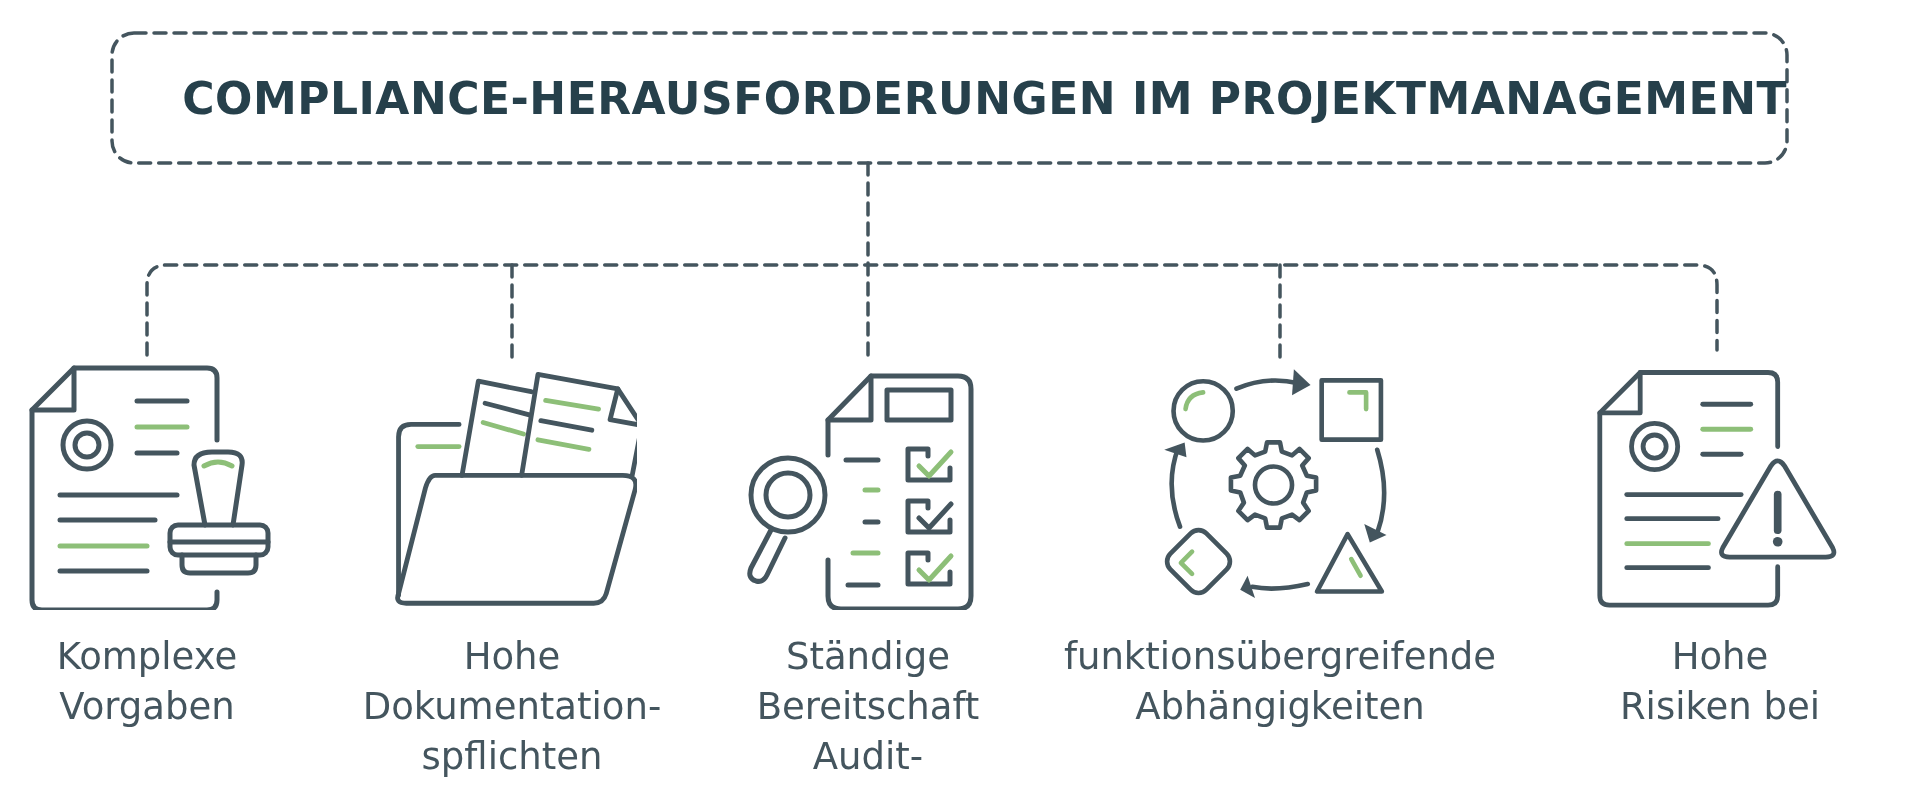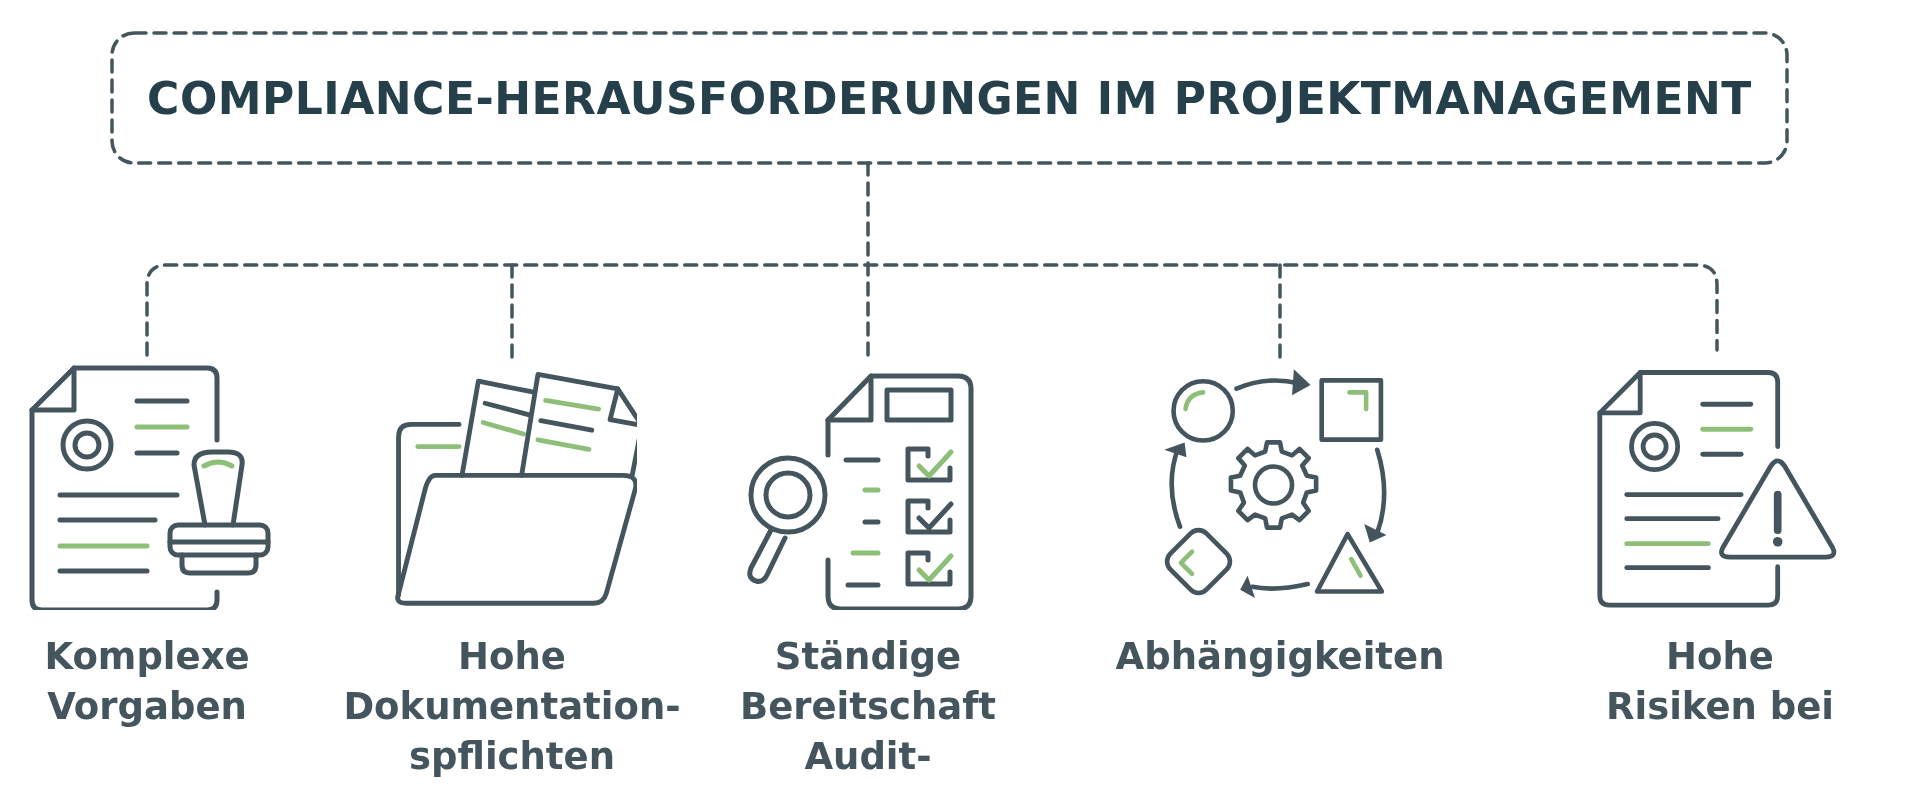--- a/index.html
+++ b/index.html
@@ -1,25 +1,25 @@
 <!DOCTYPE html>
 <html><head>
 <meta charset="utf-8">
 <style>
   html, body { margin: 0; padding: 0; background: #ffffff; }
   body { width: 1920px; height: 800px; position: relative; overflow: hidden;
          font-family: "DejaVu Sans", "Liberation Sans", sans-serif; color: #44555e; }
   .connectors { position: absolute; left: 0; top: 0; width: 1920px; height: 800px; }
   .title-box { position: absolute; left: 112px; top: 33px; width: 1675px; height: 130px;
-               display: flex; align-items: center; justify-content: center; }
+               display: flex; align-items: center; justify-content: flex-end; }
   .title-text { font-family: "DejaVu Sans", "Liberation Sans", sans-serif; font-weight: bold;
                 font-size: 44px; letter-spacing: 0.5px; color: #26404b; white-space: nowrap; }
   .item { position: absolute; top: 360px; width: 360px; display: flex; flex-direction: column; align-items: center; }
   .icon { width: 250px; height: 250px; display: block; }
-  .label { margin-top: 22px; text-align: center; font-size: 37px; line-height: 50px; color: #44555e; font-weight: bold; }
+  .label { margin-top: 22px; text-align: center; font-size: 37px; line-height: 50px; color: #44555e; }
   .label span { display: block; white-space: nowrap; }
   .stroke { fill: none; stroke: #44555e; stroke-width: 5; stroke-linecap: round; stroke-linejoin: round; }
   .accent { fill: none; stroke: #8dbf78; stroke-width: 5; stroke-linecap: round; stroke-linejoin: round; }
   .fillc { fill: #44555e; }
 </style>
 </head>
 <body>
 
 <svg class="connectors" viewBox="0 0 1920 800">
   <g fill="none" stroke="#44555e" stroke-width="3.5" stroke-dasharray="12 8" stroke-linecap="round">
@@ -129,20 +129,21 @@
     <rect class="stroke" x="20" y="185" width="55" height="55" rx="12" transform="rotate(45 47 212)"></rect>
     <path class="accent" d="M40 202 L28 214 L40 226"></path>
     <path class="stroke" d="M208 183 L175 245 L245 245 Z"></path>
     <line class="accent" x1="212" y1="210" x2="222" y2="228"></line>
     <g transform="translate(128 130)">
       <circle class="stroke" cx="0" cy="0" r="20"></circle>
       <path class="stroke" d="M-7 -50 L7 -50 L9 -40 L20 -36 L28 -43 L38 -33 L31 -25 L36 -14 L46 -12 L46 2 L36 4 L32 15 L38 24 L28 34 L20 28 L9 32 L7 42 L-7 42 L-9 32 L-20 28 L-28 34 L-38 24 L-32 15 L-36 4 L-46 2 L-46 -12 L-36 -14 L-31 -25 L-38 -33 L-28 -43 L-20 -36 L-9 -40 Z" transform="translate(0 4)"></path>
     </g>
   </svg>
   <div class="label">
+    <span>funktionsübergreifende</span>
     <span>Abhängigkeiten</span>
   </div>
 </div>
 
 <div class="item" style="left:1540px;">
   <svg class="icon" viewBox="0 0 260 250">
     <path class="stroke" d="M190 85 L190 18 Q190 8 180 8 L47 8 L5 50 L5 240 Q5 250 15 250 L180 250 Q190 250 190 240 L190 210"></path>
     <path class="stroke" d="M47 8 L47 50 L5 50"></path>
     <circle class="stroke" cx="62" cy="85" r="24"></circle>
     <circle class="stroke" cx="62" cy="85" r="12"></circle>

